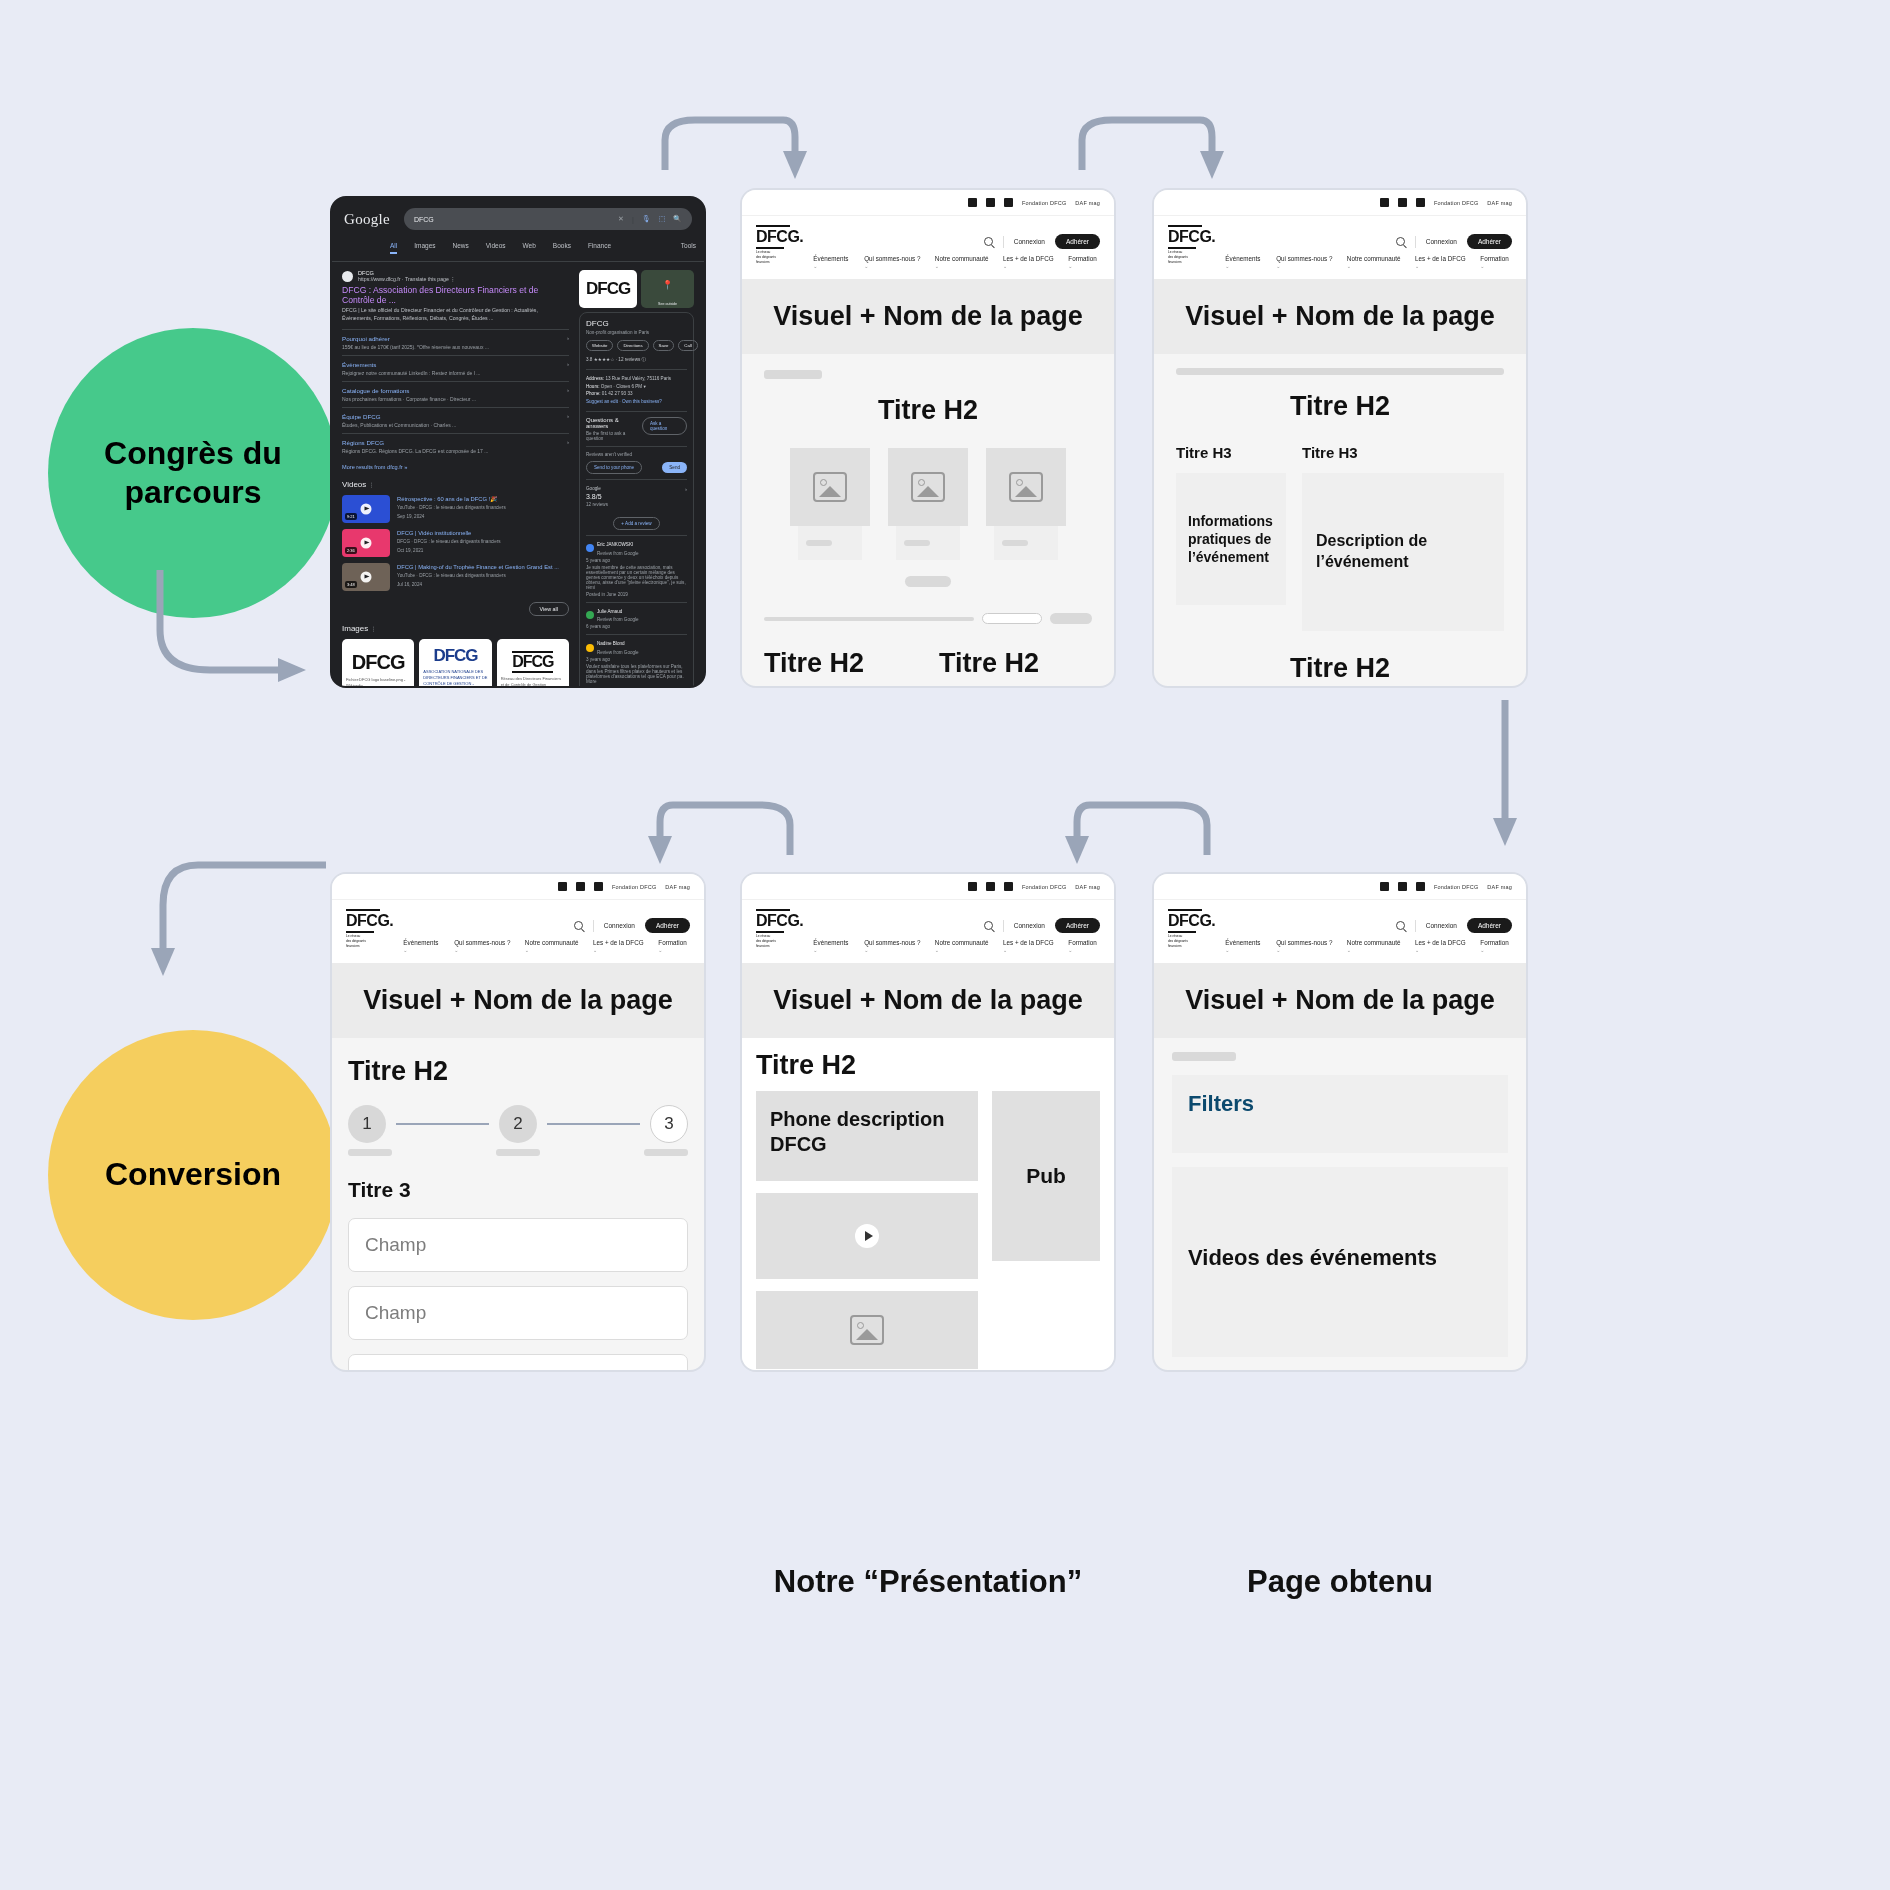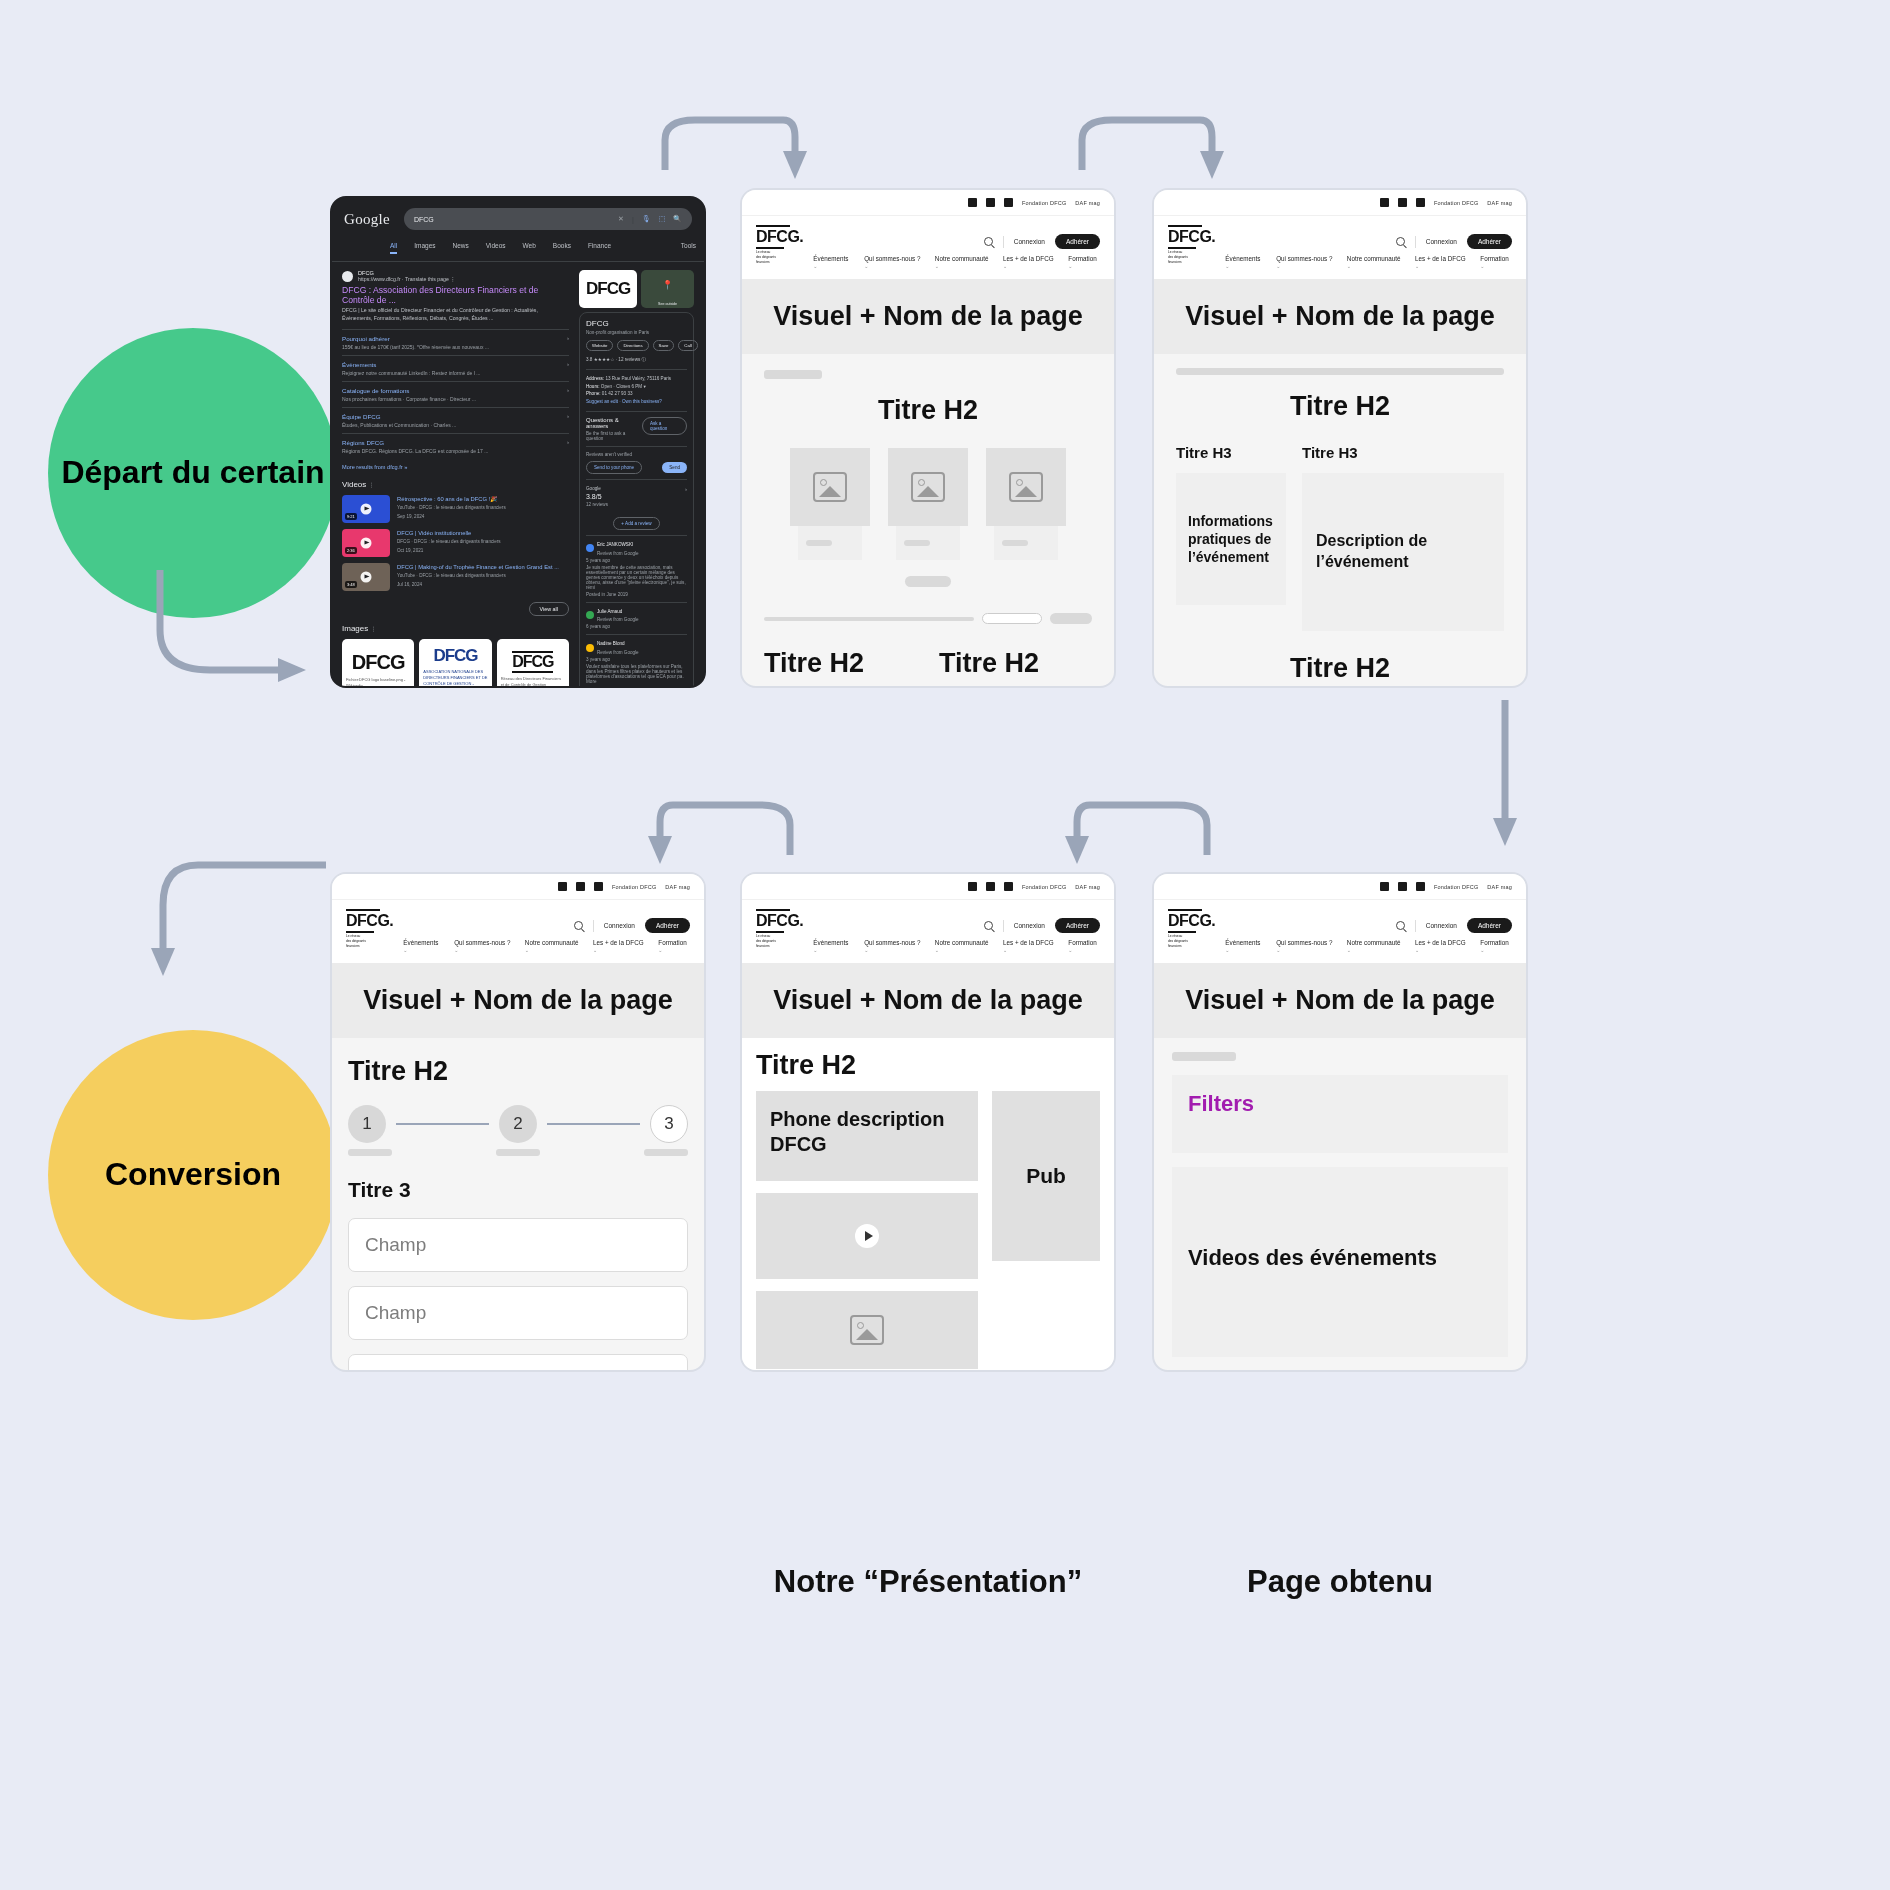--- a/index.html
+++ b/index.html
@@ -143,21 +143,21 @@
   .kp-rule { border-top:1px solid #3c4043; margin:5px 0; }
   .kp-btn { background:#8ab4f8; color:#202124; font-size:4.6px; border-radius:9px; padding:3px 7px; display:inline-block; }
   .kp-btn2 { border:1px solid #5f6368; color:#8ab4f8; font-size:4.6px; border-radius:9px; padding:3px 7px; display:inline-block; }
 </style>
 </head>
 <body>
 
 <div class="stage">
 
   <div class="circle" id="circle-start">
-    <span>Départ du certain</span>
+    <span>Congrès du parcours</span>
   </div>
   <div class="circle" id="circle-conv">
     <span>Conversion</span>
   </div>
 
   <div class="arrow" style="left:140px; top:570px; width:180px; height:140px;">
     <svg width="180" height="140">
         <path d="M20,0 L20,60 Q20,100 70,100 L140,100"></path>
         <polygon points="138,88 166,100 138,112"></polygon>
       </svg>
@@ -811,21 +811,21 @@
         </div>
       </div>
     </div>
 
     <div class="hero-band">Visuel + Nom de la page</div>
 
     <div style="padding:14px 18px 0 18px;">
       <div class="bar" style="width:64px; height:9px;"></div>
 
       <div class="ph-light" style="height:78px; margin-top:14px; padding:16px;">
-        <span style="font-size:22px;font-weight:bold;color:#a21caf;">Filters</span>
+        <span style="font-size:22px;font-weight:bold;color:#0c4a6e;">Filters</span>
       </div>
 
       <div class="ph-light" style="height:190px; margin-top:14px; padding:78px 16px 0 16px;">
         <span style="font-size:22px;font-weight:bold;color:#111;">Videos des événements</span>
       </div>
     </div>
   </div>
 
   <div class="caption" style="left:1152px; top:1562px; width:376px;">
     <span>Page obtenu</span>

